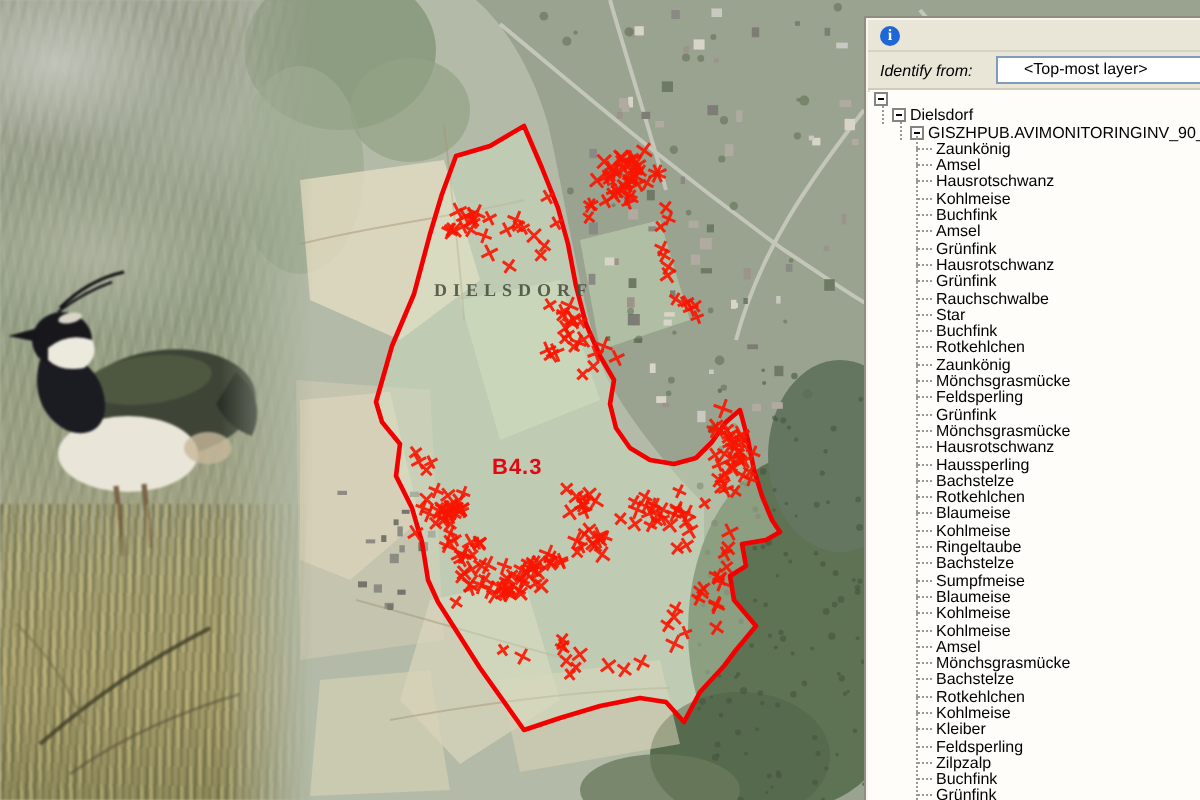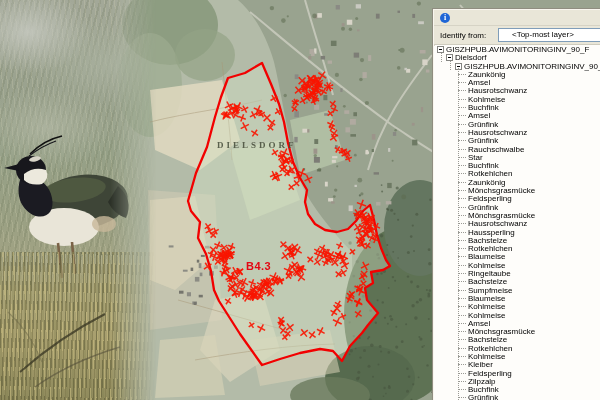--- a/index.html
+++ b/index.html
@@ -4,21 +4,21 @@
 <style>
   html,body{margin:0;padding:0;background:#777;}
   *{box-sizing:border-box;}
   .stage{position:relative;width:600px;height:400px;overflow:hidden;background:#b3bba8;
          font-family:"Liberation Sans","DejaVu Sans",sans-serif;}
   
   #map{position:absolute;left:0;top:0;width:600px;height:400px;display:block;}
   .map-label-place{position:absolute;left:217px;top:140px;font-family:"Liberation Serif","DejaVu Serif",serif;
     font-size:9px;font-weight:700;letter-spacing:3px;color:rgba(72,78,60,.88);white-space:nowrap;}
   .map-label-area{position:absolute;left:246px;top:228px;font-size:11px;font-weight:700;
-    color:#e30613;letter-spacing:.5px;white-space:nowrap;margin-top:32px;}
+    color:#e30613;letter-spacing:.5px;white-space:nowrap;}
   
   .photo{position:absolute;left:0;top:0;width:158px;height:400px;filter:blur(.5px);
     -webkit-mask-image:linear-gradient(to right,#000 0%,#000 70%,rgba(0,0,0,0) 99%);
     mask-image:linear-gradient(to right,#000 0%,#000 70%,rgba(0,0,0,0) 99%);
     background:
       radial-gradient(90px 60px at 18% 8%, rgba(198,201,192,.85), rgba(198,201,192,0) 70%),
       radial-gradient(120px 70px at 70% 16%, rgba(172,180,162,.7), rgba(172,180,162,0) 70%),
       radial-gradient(100px 60px at 30% 32%, rgba(188,192,174,.55), rgba(188,192,174,0) 70%),
       repeating-linear-gradient(105deg, rgba(96,106,76,.18) 0 2px, rgba(0,0,0,0) 2px 6px),
       repeating-linear-gradient(84deg, rgba(216,213,182,.22) 0 1px, rgba(0,0,0,0) 1px 5px),
@@ -34,21 +34,21 @@
   .panel{position:absolute;left:432px;top:8px;width:176px;height:392px;background:#fefdfa;
     border-left:1px solid #8f8d80;border-top:1px solid #8f8d80;
     box-shadow:inset 1px 1px 0 #f8f6ee, inset 2px 2px 0 #dcd9cb;color:#000;}
   .panel-head{position:absolute;left:1px;top:1px;right:0;height:35px;background:#e9e6d8;
     border-bottom:1px solid #cfccbe;}
   .title-row{position:absolute;left:0;top:0;right:0;height:16px;border-bottom:1px solid #d6d3c5;}
   .info-icon{position:absolute;left:6px;top:3px;width:10px;height:10px;border-radius:50%;
     background:#1f66d6;color:#fff;font-family:"Liberation Serif",serif;font-weight:700;font-size:8px;
     line-height:10px;text-align:center;}
   .win-title{position:absolute;left:21px;top:3px;font-size:9px;margin-top:47px;}
-  .idfrom-label{position:absolute;left:6px;top:21px;font-size:8px;}
+  .idfrom-label{position:absolute;left:6px;top:21px;font-size:8px;font-style:italic;}
   .combo{position:absolute;left:64px;top:18px;width:130px;height:14px;background:#fff;
     border:1px solid #7f9db9;font-size:8px;line-height:12px;padding-left:13px;}
   .tree{position:absolute;left:1px;top:37px;right:0;bottom:0;font-size:8px;line-height:8.31px;
     white-space:nowrap;background:#fefdfa;overflow:hidden;}
   .trow{height:8.31px;position:relative;}
   .trow .exp{display:inline-block;width:7px;height:7px;border:1px solid #848480;background:#fff;
     margin-right:2px;vertical-align:-1px;position:relative;}
   .trow .exp::after{content:"";position:absolute;left:1px;right:1px;top:2px;border-top:1px solid #000;}
   .t0{padding-left:3px;}
   .t1{padding-left:12px;}
@@ -682,21 +682,21 @@
         <span class="win-title">Identify</span>
       </div>
       <span class="idfrom-label">Identify from:</span>
       <div class="combo">
         <span>&lt;Top-most layer&gt;</span>
       </div>
     </div>
     <div class="tree">
       <div class="vline1"></div>
       <div class="vline2"></div>
-      <div class="trow t0"><span class="exp"></span><span>GISZHPUB.AVIMONITORINGINV_90_F</span></div>
+      <div class="trow t0"><span class="exp"></span></div>
       <div class="trow t1"><span class="exp"></span><span>Dielsdorf</span></div>
       <div class="trow t2"><span class="exp"></span><span>GISZHPUB.AVIMONITORINGINV_90_ARTBEOB_P</span></div>
       <div class="leaves" id="leaves">
           <div class="leaf">Zaunkönig</div>
           <div class="leaf">Amsel</div>
           <div class="leaf">Hausrotschwanz</div>
           <div class="leaf">Kohlmeise</div>
           <div class="leaf">Buchfink</div>
           <div class="leaf">Amsel</div>
           <div class="leaf">Grünfink</div>

